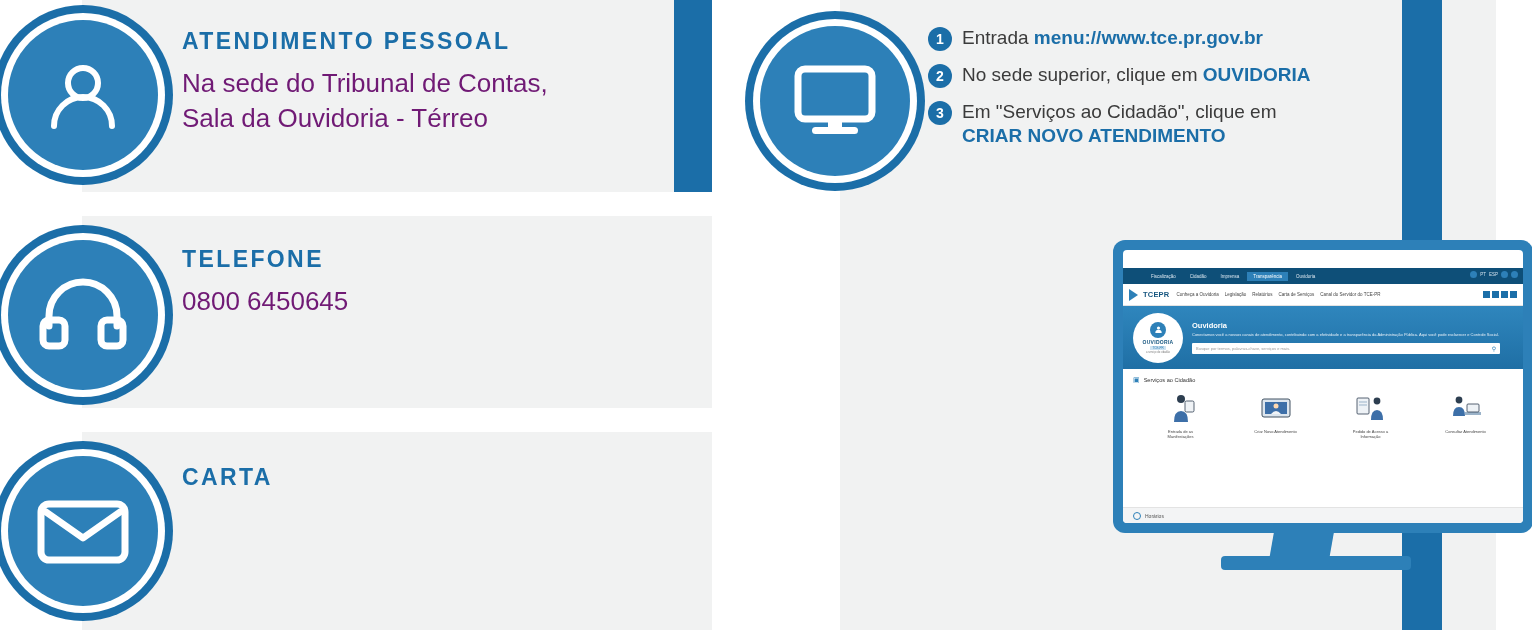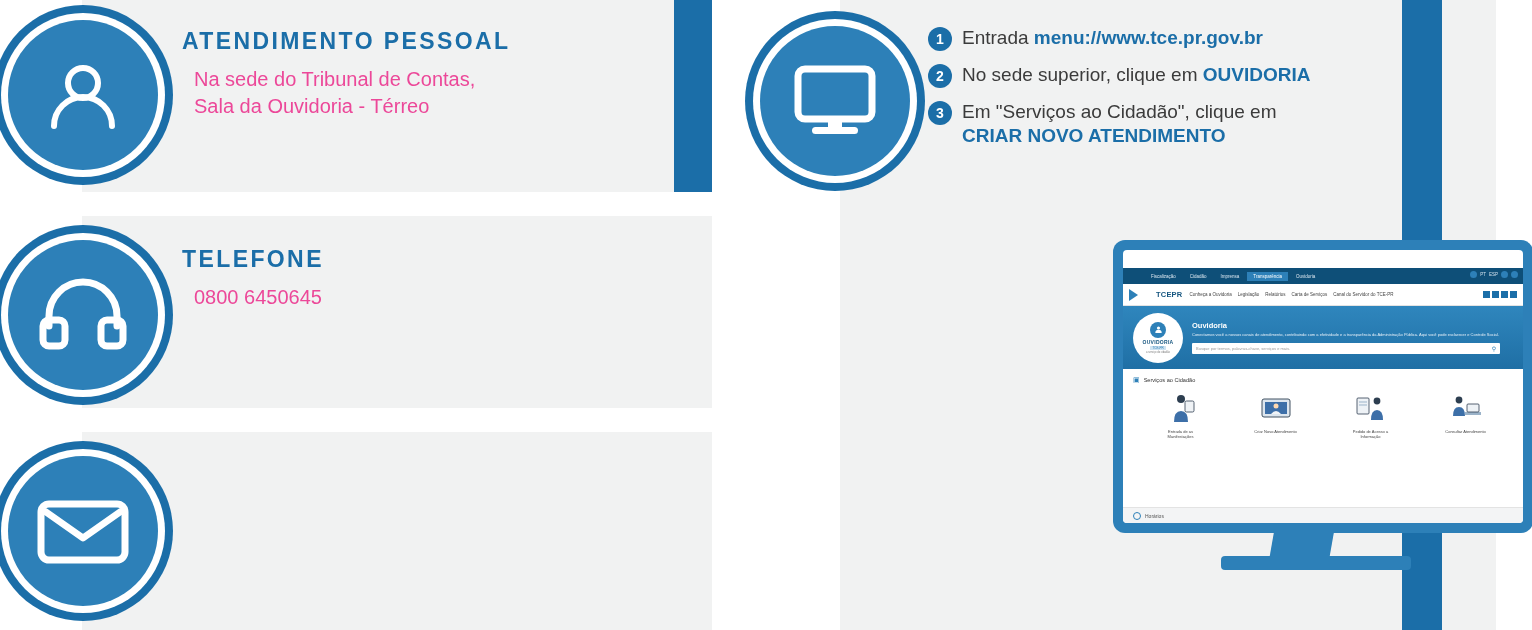--- a/index.html
+++ b/index.html
@@ -52,25 +52,24 @@
 
   .lp-text { position: absolute; left: 182px; }
   .lp-title {
     font-size: 23px;
     font-weight: bold;
     letter-spacing: 2.4px;
     color: #1b6ea8;
     margin-bottom: 11px;
   }
   .lp-body {
-    font-size: 20px;
-    color: #ec4899;
+    font-size: 26px;
+    color: #701a75;
     line-height: 1.35;
     white-space: pre-line;
-    margin-left: 12px;
   }
   .t1 { top: 28px; }
   .t2 { top: 246px; }
   .t3 { top: 464px; }
 
   
   .right-panel {
     position: absolute;
     left: 748px; top: 0;
     width: 784px; height: 630px;
@@ -166,21 +165,21 @@
   }
   .tb-right span { font-size: 4.5px; color: #cfe0ec; }
   .tb-dot { width: 7px; height: 7px; border-radius: 50%; background: #2d80b8; display:block; }
 
   .site-nav {
     position: absolute; left: 0; top: 34px;
     width: 100%; height: 22px; background: #ffffff;
     display: flex; align-items: center; padding: 0 6px;
     border-bottom: 1px solid #e3e3e3;
   }
-  .logo-wrap { display: flex; align-items: center; gap: 18px; margin-right: 7px; }
+  .logo-wrap { display: flex; align-items: center; gap: 5px; margin-right: 7px; }
   .logo-tri {
     width: 0; height: 0;
     border-top: 6px solid transparent;
     border-bottom: 6px solid transparent;
     border-left: 9px solid #2d80b8;
   }
   .logo-txt { font-size: 7.5px; font-weight: bold; color: #15557f; letter-spacing: .2px; }
   .nav-item { font-size: 4.5px; color: #444; margin-right: 6px; }
   .nav-right { margin-left: auto; display: flex; gap: 2px; }
   .nav-sq { width: 7px; height: 7px; background: #1b6ea8; display:block; }
@@ -282,20 +281,21 @@
     <div class="lp-body">Na sede do Tribunal de Contas,
 Sala da Ouvidoria - Térreo</div>
   </div>
 
   <div class="lp-text t2">
     <div class="lp-title">TELEFONE</div>
     <div class="lp-body">0800 6450645</div>
   </div>
 
   <div class="lp-text t3">
+    <div class="lp-title">CARTA</div>
   </div>
 </div>
 
 <div class="right-panel">
   <div class="rp-card"></div>
   <div class="rp-stripe"></div>
 
   <div class="badge rb">
     <svg width="90" height="80" viewBox="0 0 90 80">
       <rect x="8" y="8" width="74" height="50" rx="7" fill="none" stroke="#ffffff" stroke-width="7"></rect>

